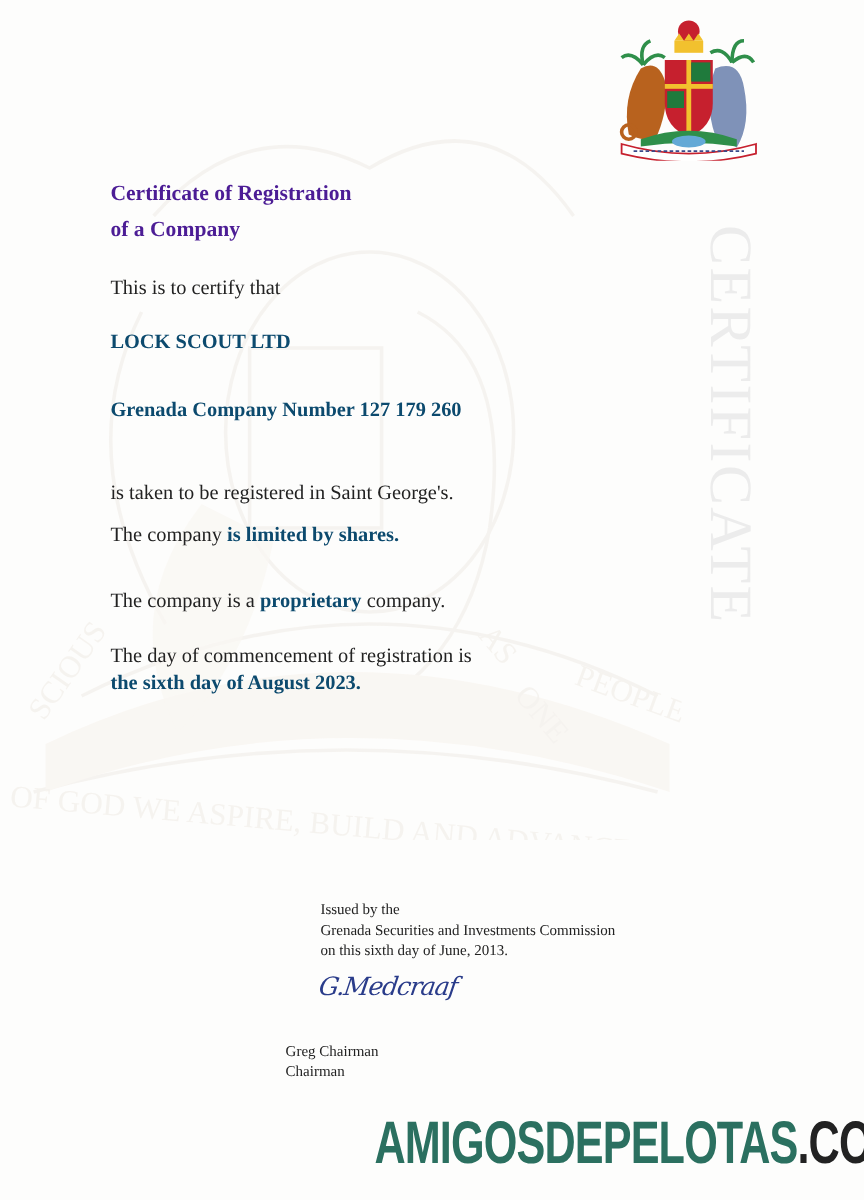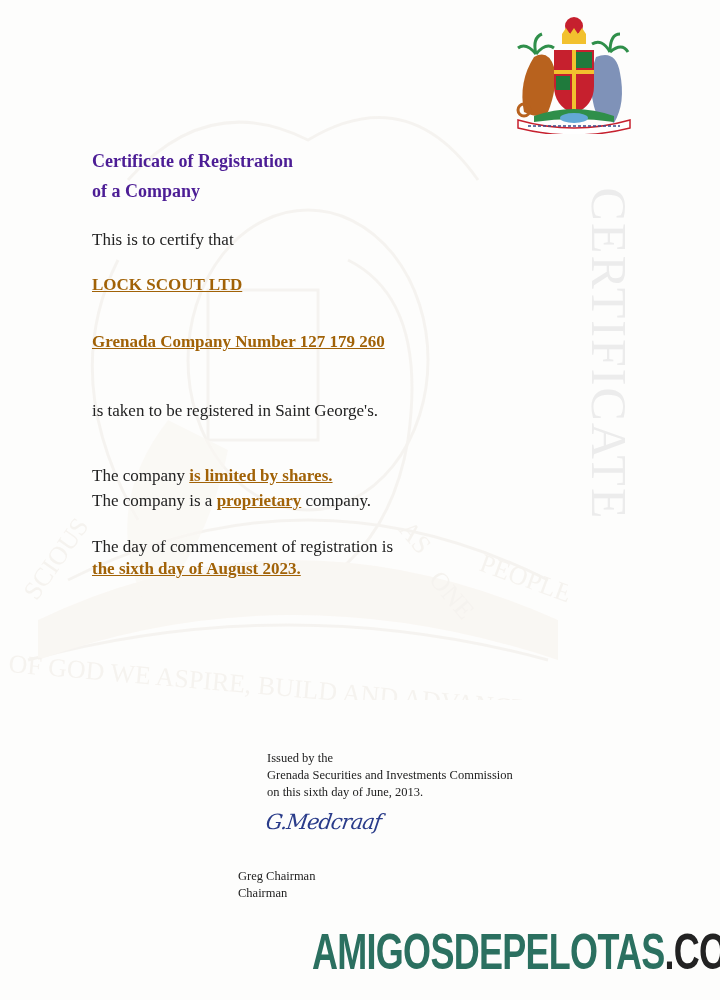--- a/index.html
+++ b/index.html
@@ -4,21 +4,21 @@
 <style>
   html, body { margin:0; padding:0; }
   body { width:720px; height:1000px; background:#ffffff; position:relative; overflow:hidden; font-family:"Liberation Serif", serif; color:#1a1a1a; }
   .page { position:absolute; left:0; top:0; width:720px; height:1000px; background:#fdfdfc; }
   .watermark { position:absolute; left:8px; top:60px; width:560px; height:640px; opacity:0.35; }
   .vertical-word { position:absolute; left:582px; top:168px; width:54px; height:372px; display:flex; align-items:center; justify-content:center; }
   .vertical-word span { display:block; transform:rotate(90deg); white-space:nowrap; font-family:"Liberation Serif", serif; font-size:50px; letter-spacing:2px; color:#ececec; }
   .crest { position:absolute; left:514px; top:12px; width:120px; height:122px; }
   .title { position:absolute; left:92px; top:146px; font-size:18px; font-weight:bold; line-height:30px; color:#4c1d95; }
   .p { position:absolute; left:92px; font-size:17px; line-height:20px; color:#222; }
-  .p b { color:#a16207;text-decoration:underline; }
+  .p b { color:#0c4a6e; }
   .issued { position:absolute; left:238px; top:750px; font-size:12.5px; line-height:17px; color:#222;margin-left:29px; }
   .signature { position:absolute; left:266px; top:810px; font-family:"DejaVu Serif", serif; font-style:italic; font-size:21px; color:#2a3c8a; transform:skewX(-8deg); letter-spacing:-1px; }
   .signer { position:absolute; left:238px; top:868px; font-size:12.5px; line-height:17px; color:#222; }
   .brand { position:absolute; left:312px; top:922px; font-family:"Liberation Sans", sans-serif; font-weight:bold; font-size:50px; line-height:60px; letter-spacing:-1px; transform:scaleX(0.72); transform-origin:left top; white-space:nowrap; }
   .brand .g { color:#2b7060; }
   .brand .d { color:#222222; }
 </style>
 </head>
 <body>
 
@@ -86,21 +86,21 @@
 
   <div class="title">
     <div>Certificate of Registration</div>
     <div>of a Company</div>
   </div>
 
   <div class="p" style="top:230px;">This is to certify that</div>
   <div class="p" style="top:275px;"><b>LOCK SCOUT LTD</b></div>
   <div class="p" style="top:332px;"><b>Grenada Company Number 127 179 260</b></div>
   <div class="p" style="top:401px;">is taken to be registered in Saint George's.</div>
-  <div class="p" style="top:466px;"><span>The company </span><b>is limited by shares.</b></div>
+  <div class="p" style="top:436px;"><span>The company </span><b>is limited by shares.</b></div>
   <div class="p" style="top:491px;"><span>The company is a </span><b>proprietary</b><span> company.</span></div>
   <div class="p" style="top:537px;">The day of commencement of registration is</div>
   <div class="p" style="top:559px;"><b>the sixth day of August 2023.</b></div>
 
   <div class="issued">
     <div>Issued by the</div>
     <div>Grenada Securities and Investments Commission</div>
     <div>on this sixth day of June, 2013.</div>
   </div>
 

